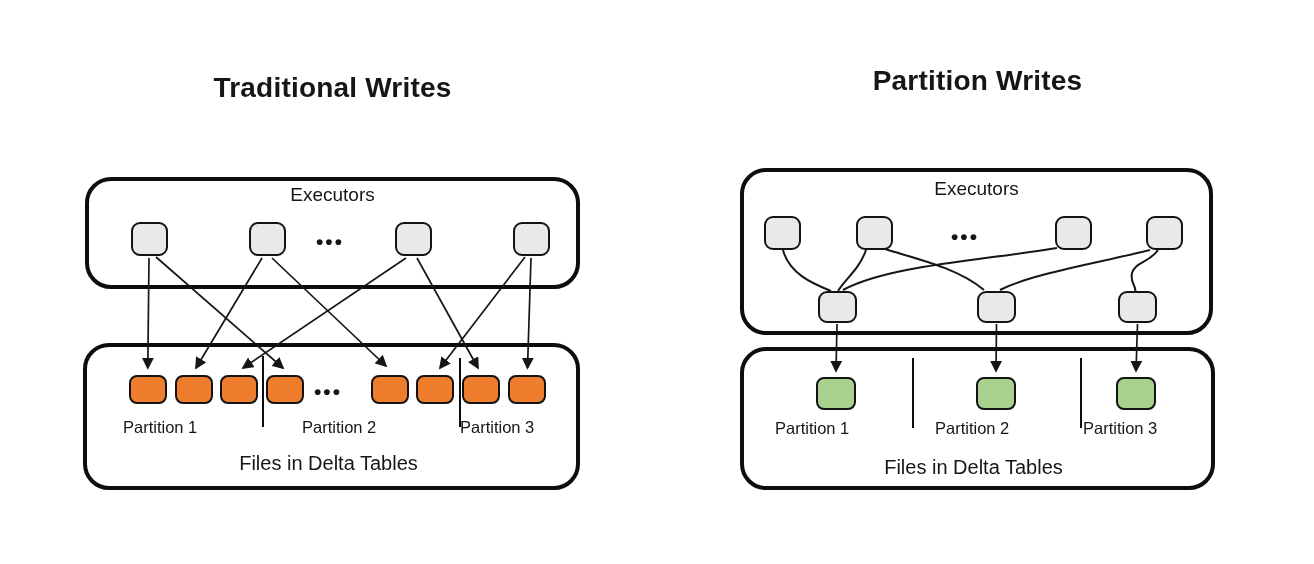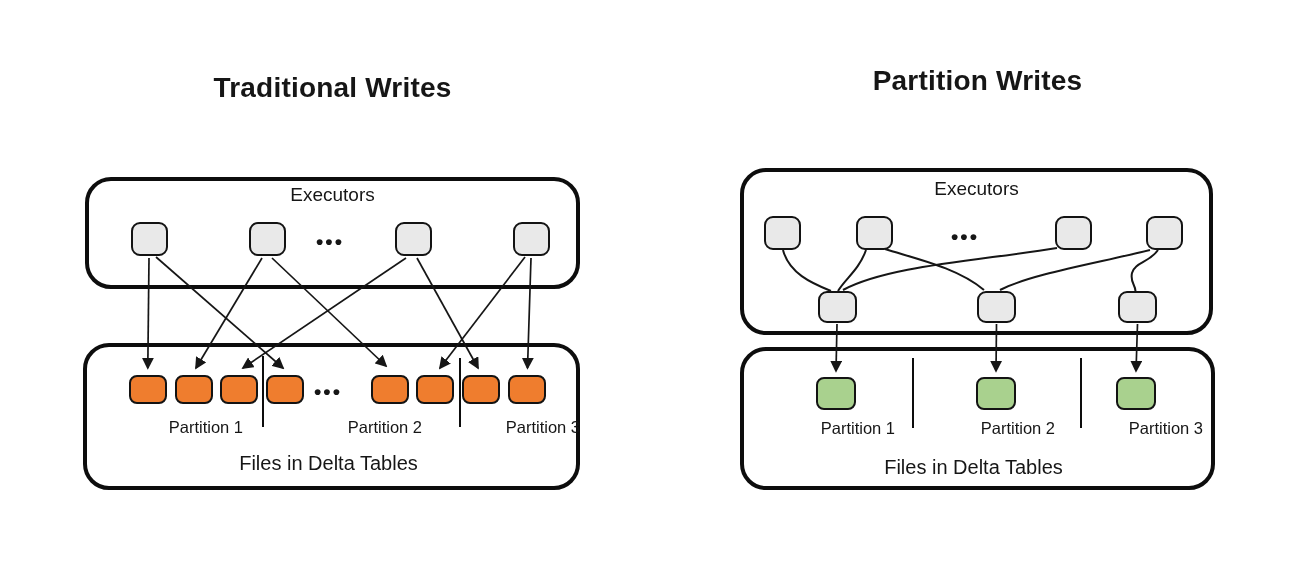--- a/index.html
+++ b/index.html
@@ -11,21 +11,21 @@
   .panel-title{
     font-size:28px;font-weight:600;text-align:center;letter-spacing:.2px;
   }
   .bigbox{
     position:absolute;border:4px solid #0d0d0d;border-radius:26px;background:#fff;
   }
   .boxlabel{
     position:absolute;text-align:center;font-size:19px;font-weight:500;
   }
   .sublabel{
-    position:absolute;text-align:right;font-size:16.5px;font-weight:400;
+    position:absolute;text-align:left;font-size:16.5px;font-weight:400;
   }
   .fileslabel{
     position:absolute;text-align:center;font-size:20px;font-weight:500;
   }
   .node{
     position:absolute;width:37px;height:34px;border:2.5px solid #131313;
     border-radius:9px;background:var(--node-gray,#e9e9e9);box-sizing:border-box;
   }
   .node.small{width:39px;height:32px;}
   .ofile{

